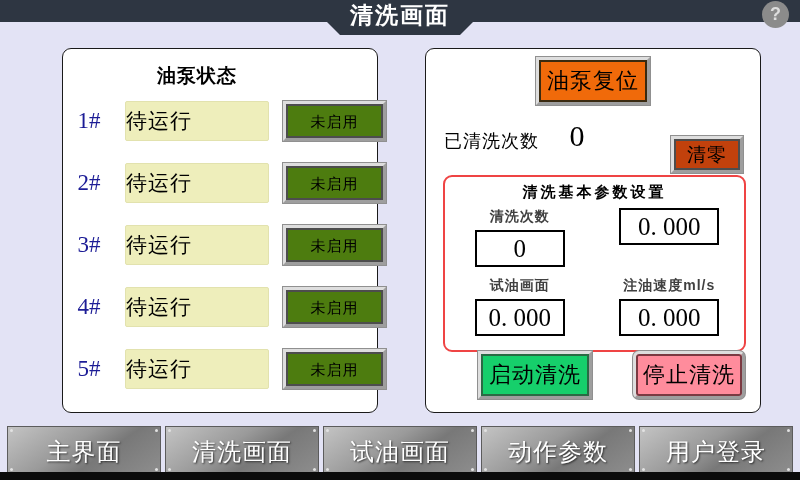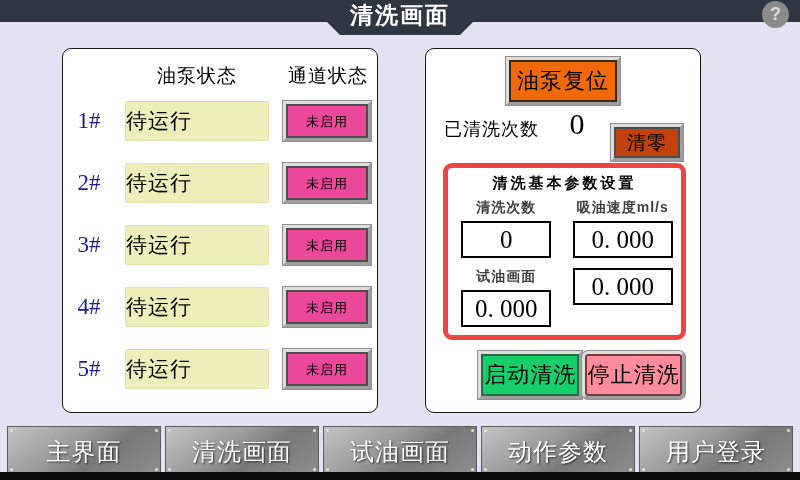--- a/index.html
+++ b/index.html
@@ -27,69 +27,69 @@
   .help-btn {
     position:absolute; top:1px; right:11px; width:27px; height:27px;
     background:#8b8b8b; border-radius:50%; color:#dedede;
     font-size:18px; font-weight:bold; text-align:center; line-height:27px; z-index:6;
     cursor:pointer;
   }
 
   
   .panel { position:absolute; background:#ffffff; border:1px solid #1a1a1a; border-radius:9px; }
   .panel-left  { left:62px; top:48px; width:316px; height:365px; padding:14px 12px 0 4px; }
-  .panel-right { left:425px; top:48px; width:276px; height:365px; }
+  .panel-right { left:425px; top:48px; width:336px; height:365px; }
 
   
   .lp-grid { display:grid; grid-template-columns:44px 144px 90px; column-gap:14px; align-items:center; }
-  .lp-head { margin-bottom:12px; }
+  .lp-head { margin-bottom:12px;font-weight:bold; }
   .lp-head span { font-size:19px; color:#000; text-align:center; letter-spacing:1px; }
   .lp-row { margin-bottom:22px; }
   .row-label { text-align:center; color:#1c1c96; font-size:23px; font-family:"Liberation Serif", serif; }
   .pump-box {
     height:40px; background:#eeeebb; border:1px solid #e2e2ae; border-radius:2px;
     line-height:38px; font-size:21px; letter-spacing:1px; color:#000;
   }
   
   .hmi-btn {
     display:block; border:3px solid;
     border-color:#dedede #9e9e9e #9e9e9e #dedede;
     box-shadow: inset 0 0 0 2px #4d4d4d, 0 0 0 1px #909090;
     font-family:"Liberation Sans", sans-serif; color:#000; cursor:pointer;
     text-align:center;
   }
-  .chan-btn { width:88px; height:40px; background:#ec4899; font-size:13px; line-height:31px; letter-spacing:1px; }
+  .chan-btn { width:103px; height:40px; background:#4d7c0f; font-size:15px; line-height:31px; letter-spacing:1px; }
 
   
   .reset-btn {
     margin:8px auto 0; width:114px; height:48px; background:#f06a0a;
     font-size:22px; line-height:38px; letter-spacing:1px;
     box-shadow: inset 0 0 0 2px #3a2a10, 0 0 0 1px #909090;
   }
-  .count-row { position:relative; height:44px; margin-top:0; }
+  .count-row { position:relative; height:44px; margin-top:12px; }
   .count-label { position:absolute; left:18px; top:12px; font-size:18px; letter-spacing:1px; color:#000; }
   .count-value { position:absolute; left:122px; top:2px; width:58px; text-align:center; font-size:30px; color:#000; }
   .clear-btn { position:absolute; right:17px; top:19px; width:72px; height:37px; background:#c2410c; font-size:19px; line-height:28px; letter-spacing:1px; }
 
   .group-box {
     position:relative; margin:14px 14px 0 17px; height:177px;
-    border:5px solid #ef4444; border-radius:9px; background:#fff;
+    border:2px solid #ef4444; border-radius:9px; background:#fff;
   }
   .group-title { text-align:center; margin-top:6px; font-size:15px; font-weight:bold; letter-spacing:3px; color:#000; }
   .field-grid { display:grid; grid-template-columns:1fr 1fr; margin-top:6px; }
   .field-cell { display:flex; flex-direction:column; align-items:center; margin-bottom:10px; }
   .field-label { font-size:14px; font-weight:bold; letter-spacing:1px; color:#404040; margin-bottom:4px; }
   .field-box {
     height:37px; border:2px solid #000; background:#fff;
     text-align:center; line-height:33px; font-size:25px; color:#000; cursor:pointer;
   }
   .w90  { width:90px; }
   .w100 { width:100px; }
 
-  .action-row { position:absolute; left:18px; right:15px; bottom:13px; display:flex; justify-content:center;padding-left:34px; }
+  .action-row { position:absolute; left:18px; right:15px; bottom:13px; display:flex; justify-content:space-between;padding-left:34px; }
   .start-btn { width:114px; height:48px; background:#16cf6b; font-size:22px; line-height:38px; letter-spacing:1px; box-shadow: inset 0 0 0 2px #2a6a44, 0 0 0 1px #909090; }
   .stop-btn  { width:112px; height:48px; background:#ff8c9c; font-size:22px; line-height:38px; letter-spacing:1px; box-shadow: inset 0 0 0 2px #7a3a42, 0 0 0 1px #909090; border-radius: 6px; }
 
   
   .nav { position:absolute; left:0; bottom:8px; width:800px; height:46px; display:flex; gap:4px; padding:0 7px; }
   .nav-btn {
     position:relative; flex:1; height:52px;
     background:linear-gradient(145deg, #c4c4c4 0%, #9a9a9a 40%, #787878 60%, #8f8f8f 100%);
     border:1px solid #5c5c5c;
     color:#ffffff; font-size:24px; letter-spacing:1px;
@@ -110,21 +110,20 @@
 
 <div class="topbar"></div>
 <div class="title-tab"></div>
 <div class="page-title">清洗画面</div>
 <div class="help-btn">?</div>
 
 <div class="panel panel-left">
   <div class="lp-grid lp-head">
     <span></span>
     <span>油泵状态</span>
-    <span>通道状态</span>
   </div>
 
   <div class="lp-grid lp-row">
     <span class="row-label">1#</span>
     <div class="pump-box">待运行</div>
     <button class="hmi-btn chan-btn">未启用</button>
   </div>
   <div class="lp-grid lp-row">
     <span class="row-label">2#</span>
     <div class="pump-box">待运行</div>
@@ -157,28 +156,28 @@
   </div>
 
   <div class="group-box">
     <div class="group-title">清洗基本参数设置</div>
     <div class="field-grid">
       <div class="field-cell">
         <span class="field-label">清洗次数</span>
         <div class="field-box serifnum w90">0</div>
       </div>
       <div class="field-cell">
-        <span class="field-label">吸油速度ml/s</span>
         <div class="field-box serifnum w100">0. 000</div>
       </div>
       <div class="field-cell">
         <span class="field-label">试油画面</span>
         <div class="field-box serifnum w90">0. 000</div>
       </div>
       <div class="field-cell">
+        <span class="field-label">注油速度ml/s</span>
         <div class="field-box serifnum w100">0. 000</div>
       </div>
     </div>
   </div>
 
   <div class="action-row">
     <button class="hmi-btn start-btn">启动清洗</button>
     <button class="hmi-btn stop-btn">停止清洗</button>
   </div>
 </div>

